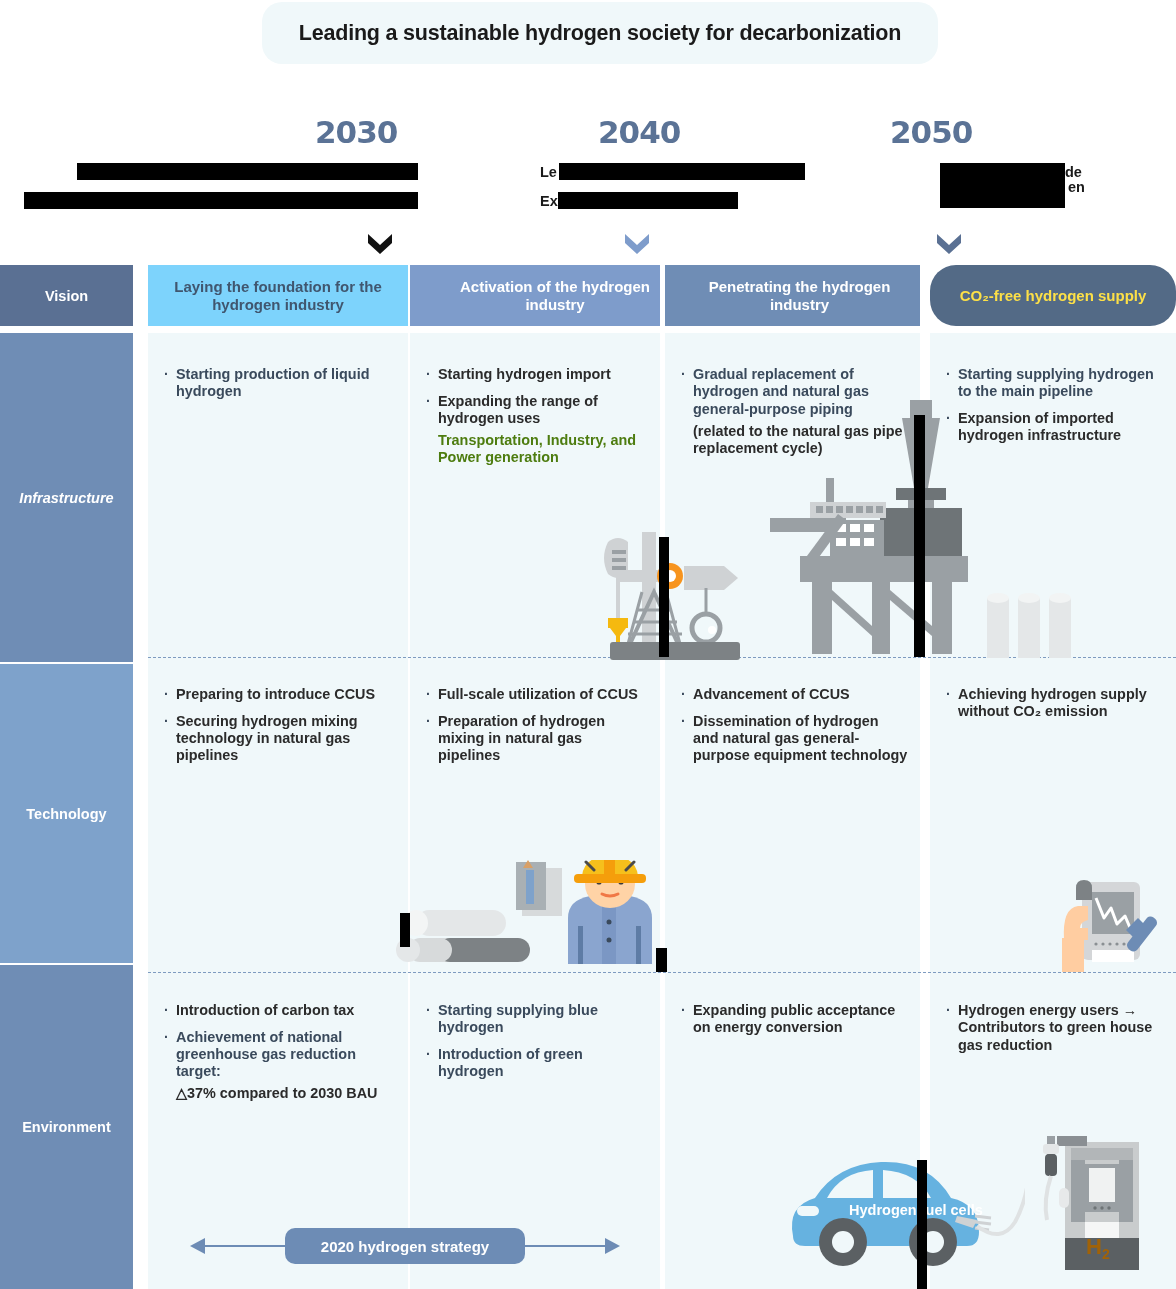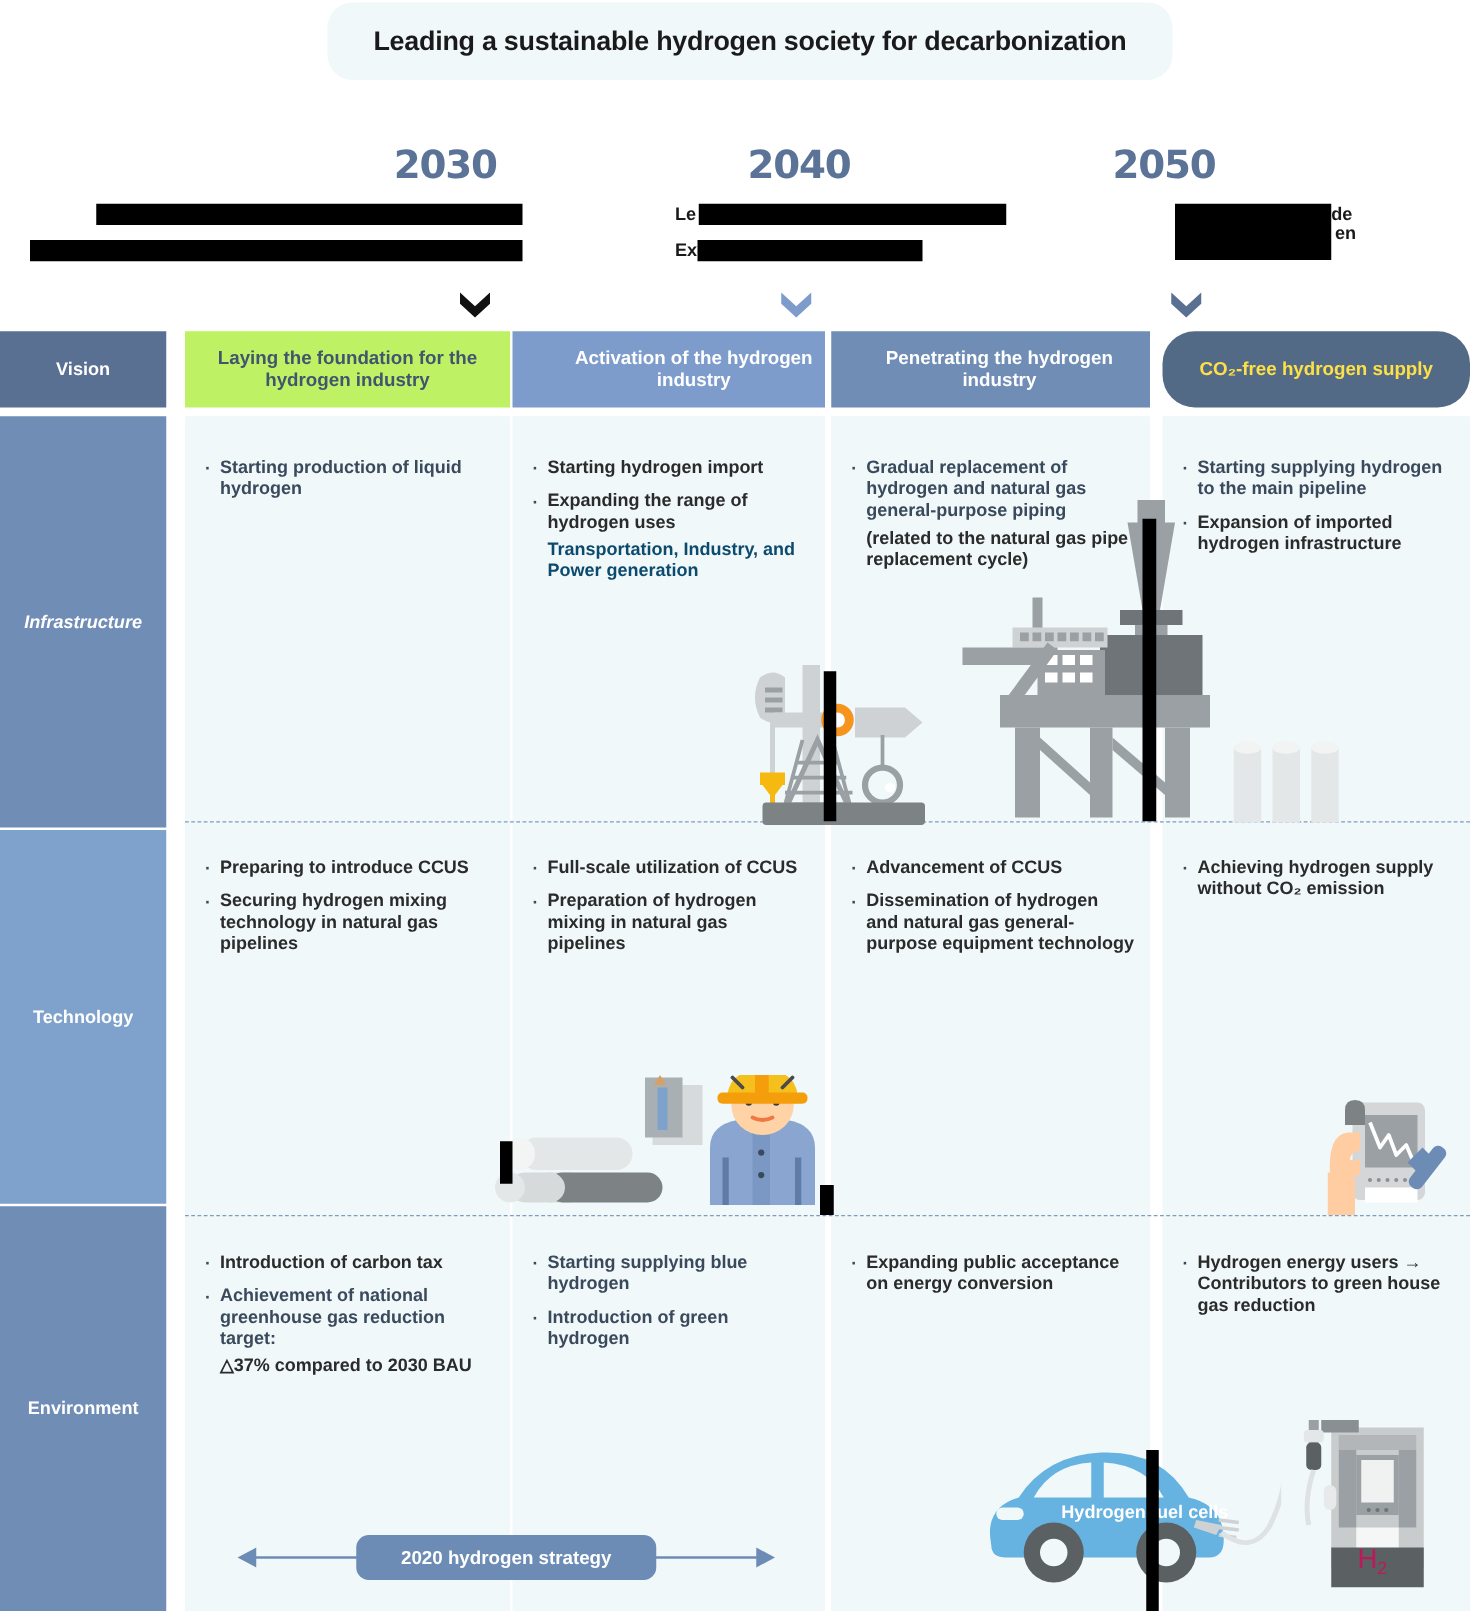--- a/index.html
+++ b/index.html
@@ -71,21 +71,21 @@
   .bullet .dot {
     flex: 0 0 auto; width: 9px; margin-right: 3px;
     color: #3a4a5c; font-size: 14px; line-height: 1.25;
   }
   .bullet.dark { color: #2b2b2b; }
   .bullet .txt { flex: 1 1 auto; }
   .subnote {
     font-size: 14.4px; line-height: 1.2; color: #2b2b2b;
     font-weight: 600; margin: -4px 0 9px 12px;
   }
-  .subnote.blue { color: #0c4a6e; }
+  .subnote.blue { color: #4d7c0f; }
 
   
   .dashrow {
     position: absolute; height: 0;
     border-top: 1px dashed #7e9bc0;
   }
 
   
   .strategy-wrap { position: absolute; left: 190px; top: 1228px; width: 430px; height: 36px; }
   .strategy-line {
@@ -102,21 +102,21 @@
     background: #6d8cb5; border-radius: 10px;
     display: flex; align-items: center; justify-content: center;
     color: #fff; font-size: 15px; font-weight: 700;
   }
 
   .car-label {
     position: absolute; color: #fff; font-size: 14.5px; font-weight: 700;
     letter-spacing: 0px;
   }
   .h2-label {
-    position: absolute; color: #be185d; font-size: 22px; font-weight: 400;
+    position: absolute; color: #a16207; font-size: 22px; font-weight: 700;
   }
   .h2-label sub { font-size: 14px; }
 
   .vbar { position: absolute; background: #000; }
 </style>
 </head>
 <body>
 
 <div id="root">
 
@@ -146,21 +146,21 @@
   </svg>
   <svg class="chev" style="left:935px; top:232px;" width="28" height="24" viewBox="0 0 28 24">
     <path d="M2 2 L14 13 L26 2 L26 11 L14 22 L2 11 Z" fill="#5a7093"></path>
   </svg>
 
   <div class="col-label" style="top:265px; height:61px; background:#5a7093;">Vision</div>
   <div class="col-label" style="top:333px; height:329px; background:#6f8db5;font-style:italic;">Infrastructure</div>
   <div class="col-label" style="top:664px; height:299px; background:#7ea2cb;">Technology</div>
   <div class="col-label" style="top:965px; height:324px; background:#6f8db5;">Environment</div>
 
-  <div class="vision-cell" style="left:148px; width:260px; background:#bef264; color:#40566f;">Laying the foundation for the hydrogen industry</div>
+  <div class="vision-cell" style="left:148px; width:260px; background:#7dd3fc; color:#40566f;">Laying the foundation for the hydrogen industry</div>
   <div class="vision-cell" style="left:410px; width:250px; background:#7e9ccb; color:#ffffff;padding-left:40px;">Activation of the hydrogen industry</div>
   <div class="vision-cell" style="left:665px; width:255px; background:#6f8db5; color:#ffffff;padding-left:14px;">Penetrating the hydrogen industry</div>
   <div class="vision-cell" style="left:930px; width:246px; background:#536a86; color:#fde047;border-radius:26px;">CO₂-free hydrogen supply</div>
 
   <div class="body-cell" style="left:148px; top:333px; width:260px; height:956px;"></div>
   <div class="body-cell" style="left:410px; top:333px; width:250px; height:956px;"></div>
   <div class="body-cell" style="left:665px; top:333px; width:255px; height:956px;"></div>
   <div class="body-cell" style="left:930px; top:333px; width:246px; height:956px;"></div>
 
   <div class="dashrow" style="left:148px; top:657px; width:1028px;"></div>

